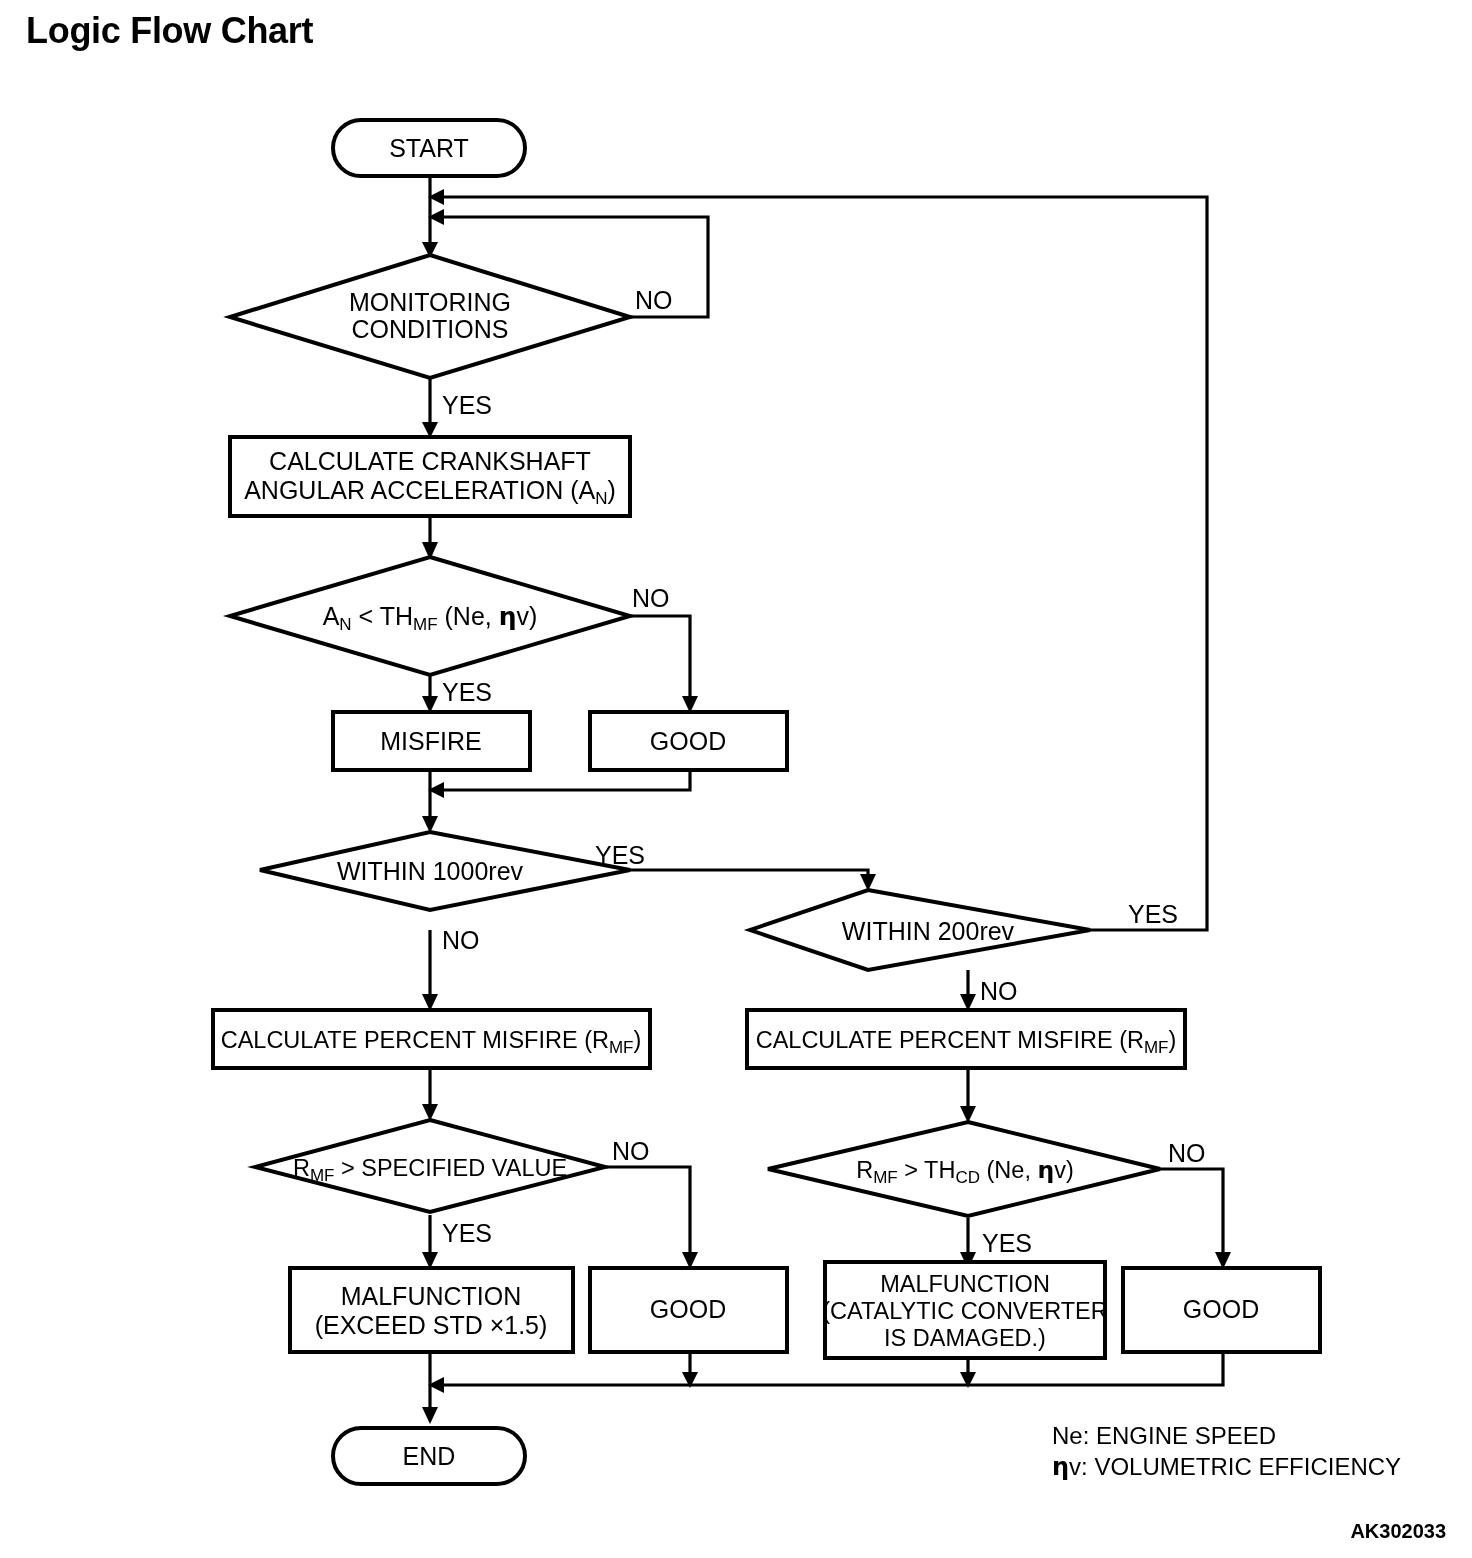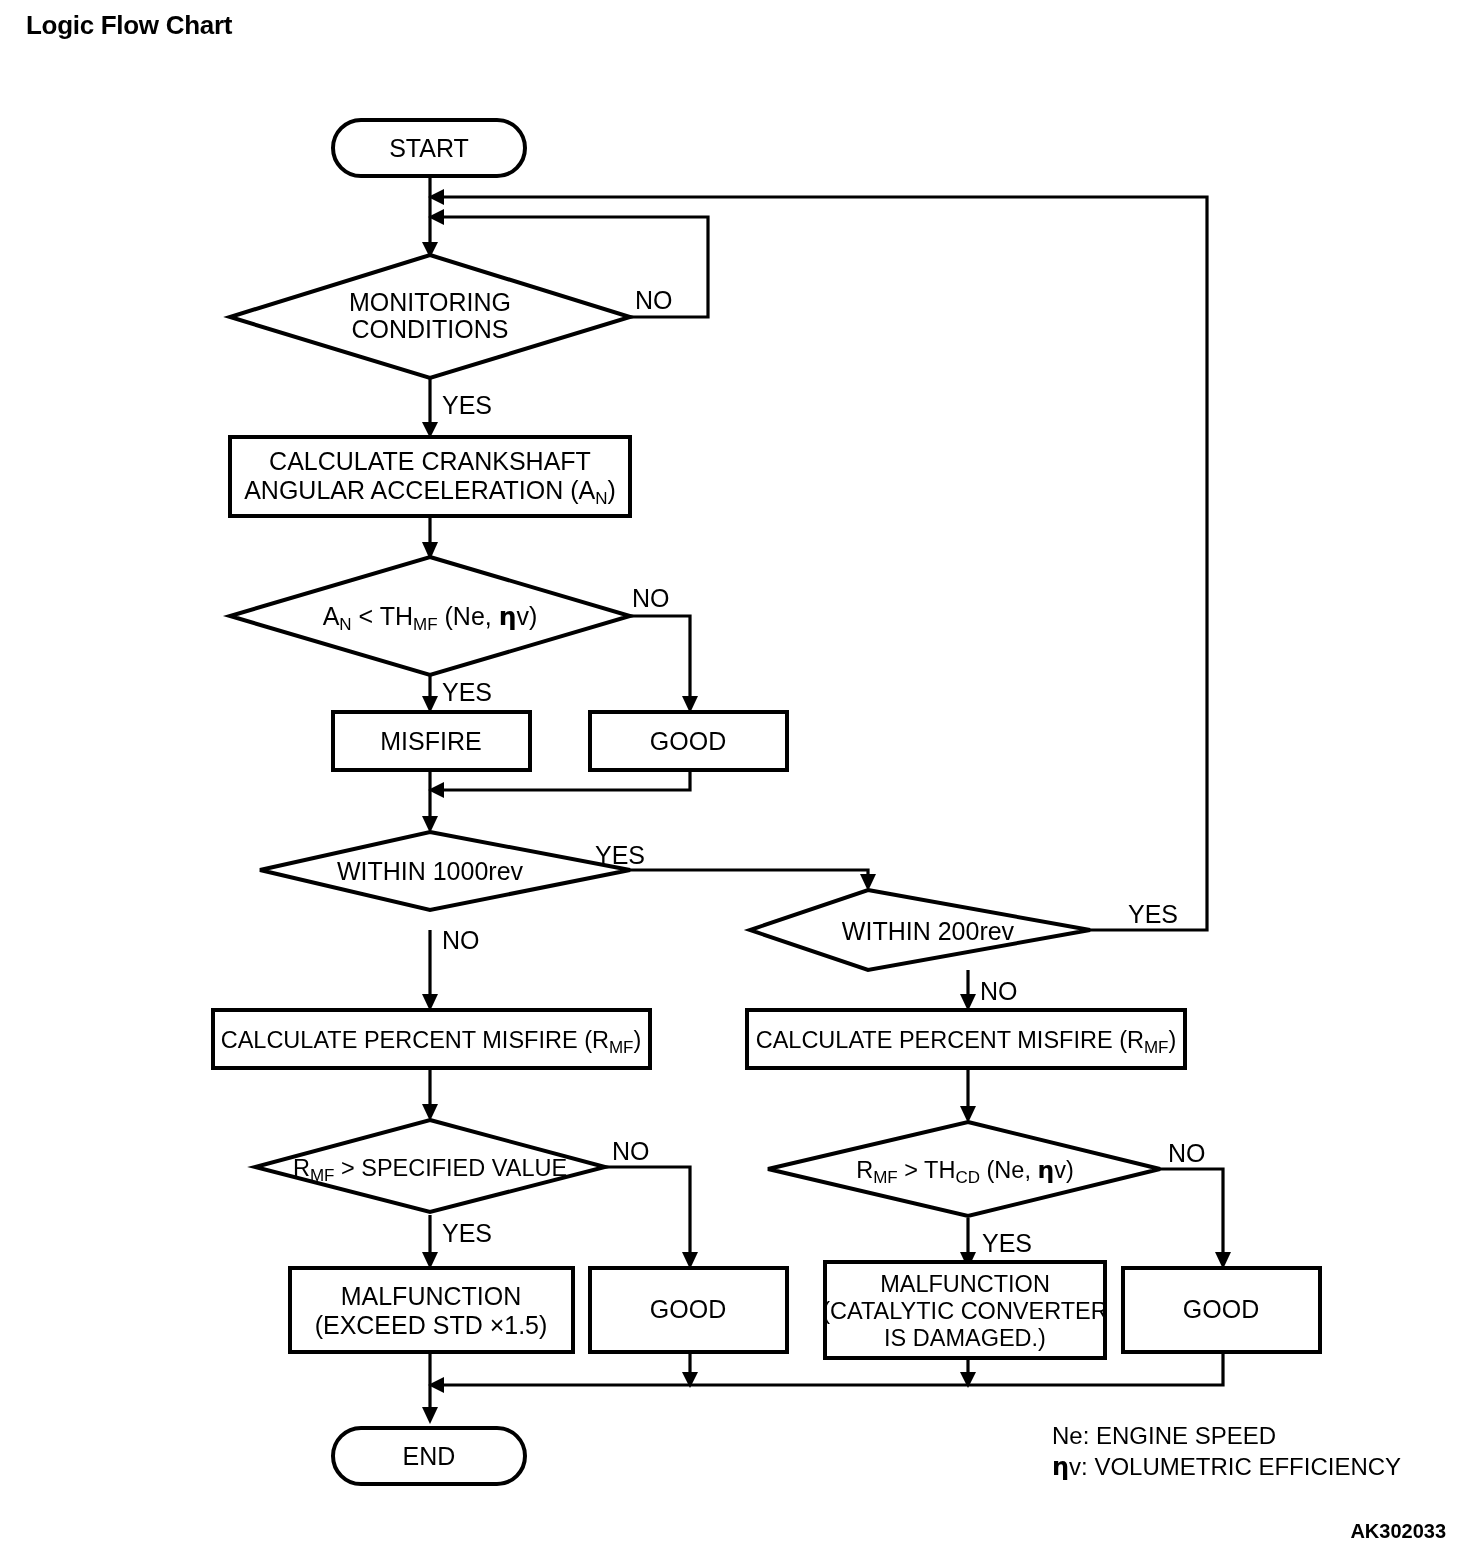--- a/index.html
+++ b/index.html
@@ -13,21 +13,21 @@
     height: 1558px;
     font-family: "Liberation Sans", sans-serif;
     color: #000000;
     position: relative;
     overflow: hidden;
   }
   #page-title {
     position: absolute;
     left: 26px;
     top: 10px;
-    font-size: 26px;
+    font-size: 36px;
     font-weight: bold;
     letter-spacing: -0.3px;
   }
   #chart-svg {
     position: absolute;
     left: 0;
     top: 0;
   }
   .node-shape {
     fill: #ffffff;

